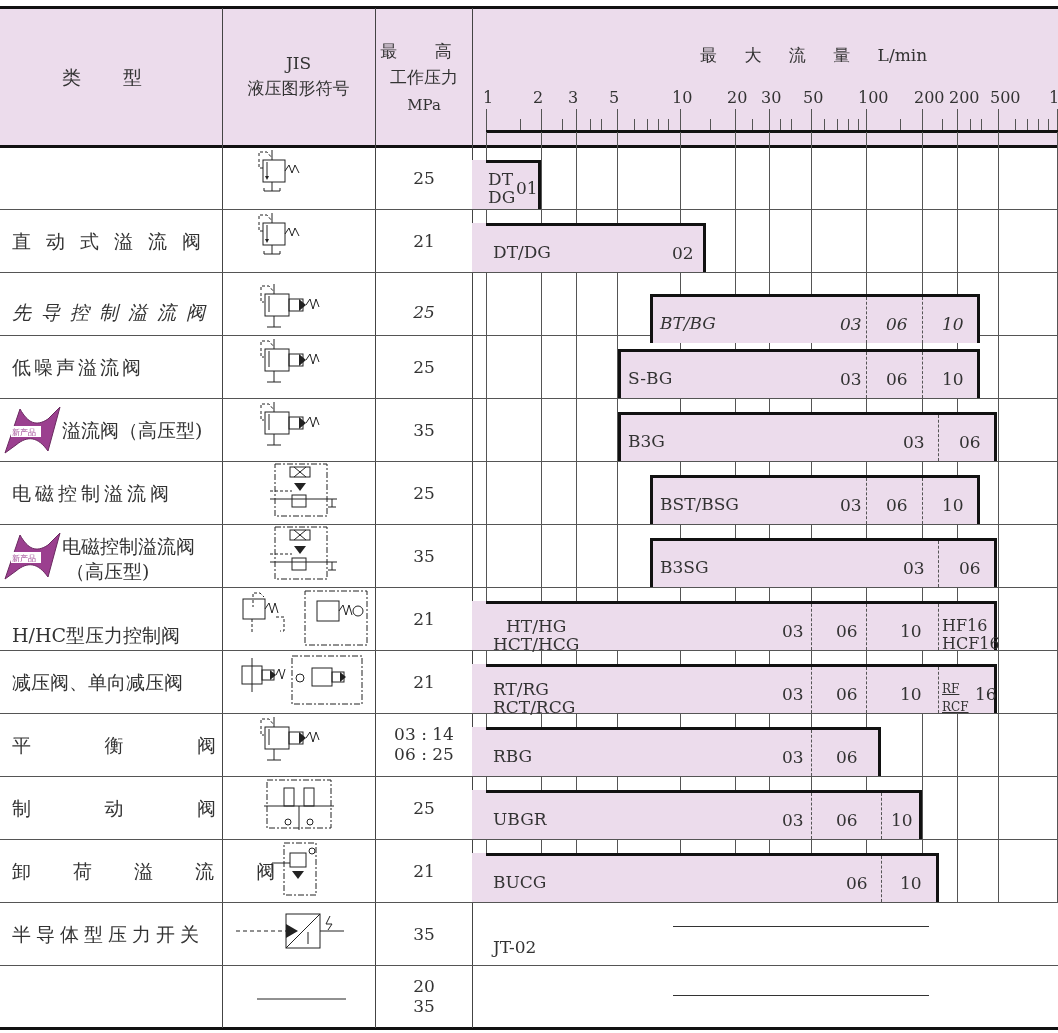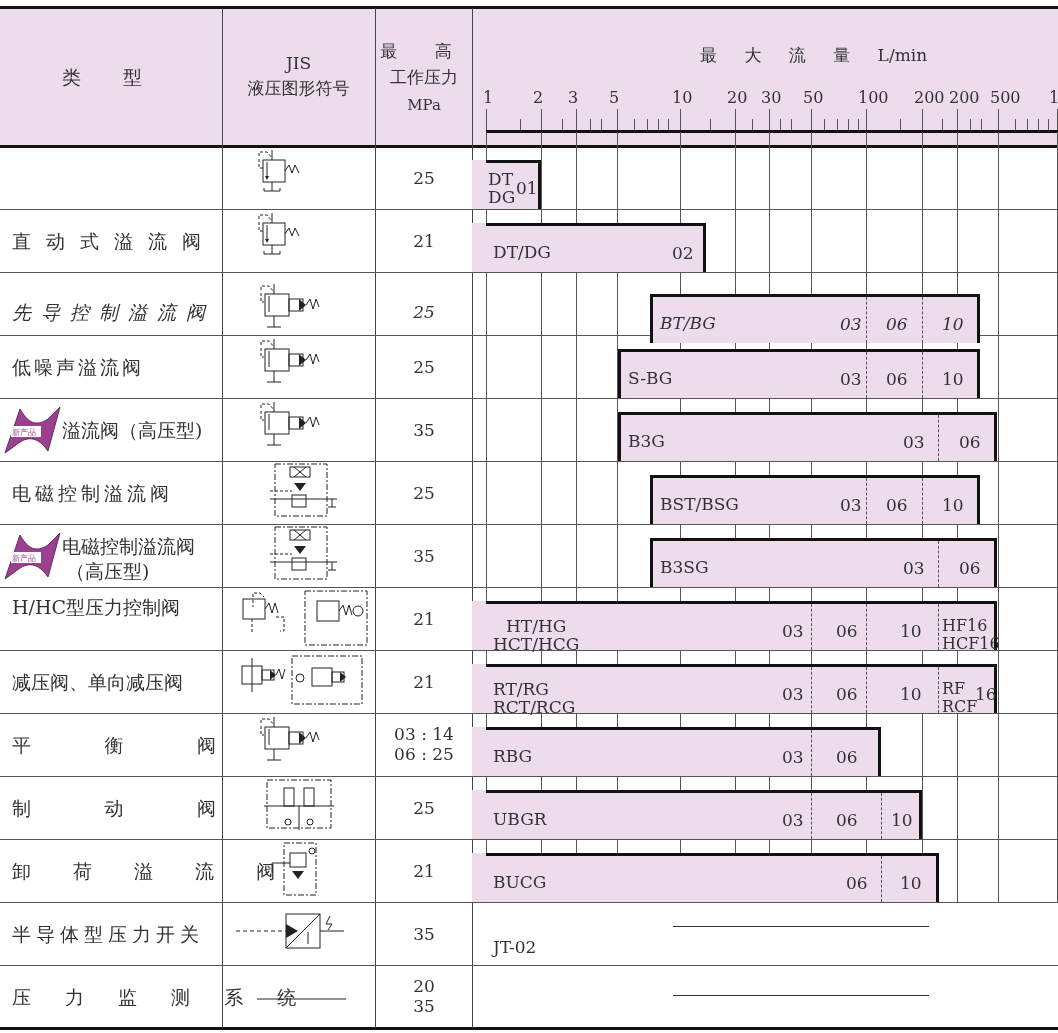--- a/index.html
+++ b/index.html
@@ -297,21 +297,21 @@
       </div>
       <div class="bar left" style="left:650px;top:14px;width:347px;height:49px;"></div>
       <div class="dash" style="left:938px;top:17px;height:46px;"></div>
       <div class="blabel" style="left:660px;top:34px;">
         <div>B3SG</div>
       </div>
       <div class="seg" style="left:903px;top:34px;">03</div>
       <div class="seg" style="left:959px;top:34px;">06</div>
     </div>
     <div class="abs" style="left:0;top:587px;width:1058px;height:63px;">
-      <div class="type" style="top:8px;left:12px;letter-spacing:0px;">H/HC型压力控制阀</div>
+      <div class="type" style="top:36px;left:12px;letter-spacing:0px;">H/HC型压力控制阀</div>
       <div class="sym" style="left:222px;top:0;width:153px;height:63px;"><svg width="153" height="63">
           <path d="M31 10 L31 6 L38 6 L42 10 M31 13 L31 20" stroke="#222" fill="none" stroke-dasharray="3,2"></path>
           <rect x="21" y="12" width="22" height="20" fill="none" stroke="#222"></rect>
           <path d="M43 22 L47 16 L50 26 L53 16 L56 26" stroke="#222" fill="none"></path>
           <path d="M30 32 L30 45 M54 30 L62 30 L62 44 L58 44" stroke="#222" fill="none" stroke-dasharray="3,2"></path>
           <rect x="83" y="4" width="62" height="54" fill="none" stroke="#222" stroke-dasharray="6,2,2,2"></rect>
           <rect x="95" y="14" width="22" height="20" fill="none" stroke="#222"></rect>
           <circle cx="136" cy="24" r="5" fill="none" stroke="#222"></circle>
           <path d="M117 24 L121 18 L124 28 L127 18 L130 28" stroke="#222" fill="none"></path>
         </svg></div>
@@ -357,21 +357,21 @@
       <div class="dash" style="left:811px;top:17px;height:46px;"></div>
       <div class="dash" style="left:866px;top:17px;height:46px;"></div>
       <div class="dash" style="left:938px;top:17px;height:46px;"></div>
       <div class="blabel" style="left:493px;top:30px;">
         <div>RT/RG</div>
         <div>RCT/RCG</div>
       </div>
       <div class="seg" style="left:782px;top:34px;">03</div>
       <div class="seg" style="left:836px;top:34px;">06</div>
       <div class="seg" style="left:900px;top:34px;">10</div>
-      <div class="blabel" style="left:942px;top:30px;font-size:16px;">
+      <div class="blabel" style="left:942px;top:30px;font-size:12px;text-decoration:underline;">
         <div style=" ">RF</div>
         <div>RCF</div>
       </div>
       <div class="seg" style="left:975px;top:34px;">16</div>
     </div>
     <div class="abs" style="left:0;top:713px;width:1058px;height:63px;">
       <div class="type" style="top:20px;left:12px;width:204px;display:flex;justify-content:space-between;">
         <span>平</span>
         <span>衡</span>
         <span>阀</span>
@@ -458,21 +458,20 @@
           <path d="M86 30 L86 42" stroke="#222"></path>
           <path d="M98 29 L122 29 M108 14 L104 22 L110 22 L106 28" stroke="#222" fill="none"></path>
         </svg></div>
       <div class="pres" style="top:22px;">
         <div>35</div>
       </div>
       <div class="blabel" style="left:493px;top:36px;">JT-02</div>
       <div class="abs" style="left:673px;top:24px;width:256px;height:1px;background:#333;"></div>
     </div>
     <div class="abs" style="left:0;top:965px;width:1058px;height:63px;">
-      <div class="type" style="top:20px;left:12px;letter-spacing:14px;">压 力 监 测 系 统</div>
       <div class="sym" style="left:222px;top:0;width:153px;height:63px;"><svg width="153" height="63">
           <path d="M35 34 L124 34" stroke="#222"></path>
         </svg></div>
       <div class="pres" style="top:11px;">
         <div>20</div>
         <div>35</div>
       </div>
       <div class="abs" style="left:673px;top:30px;width:256px;height:1px;background:#333;"></div>
     </div>
   </div>

